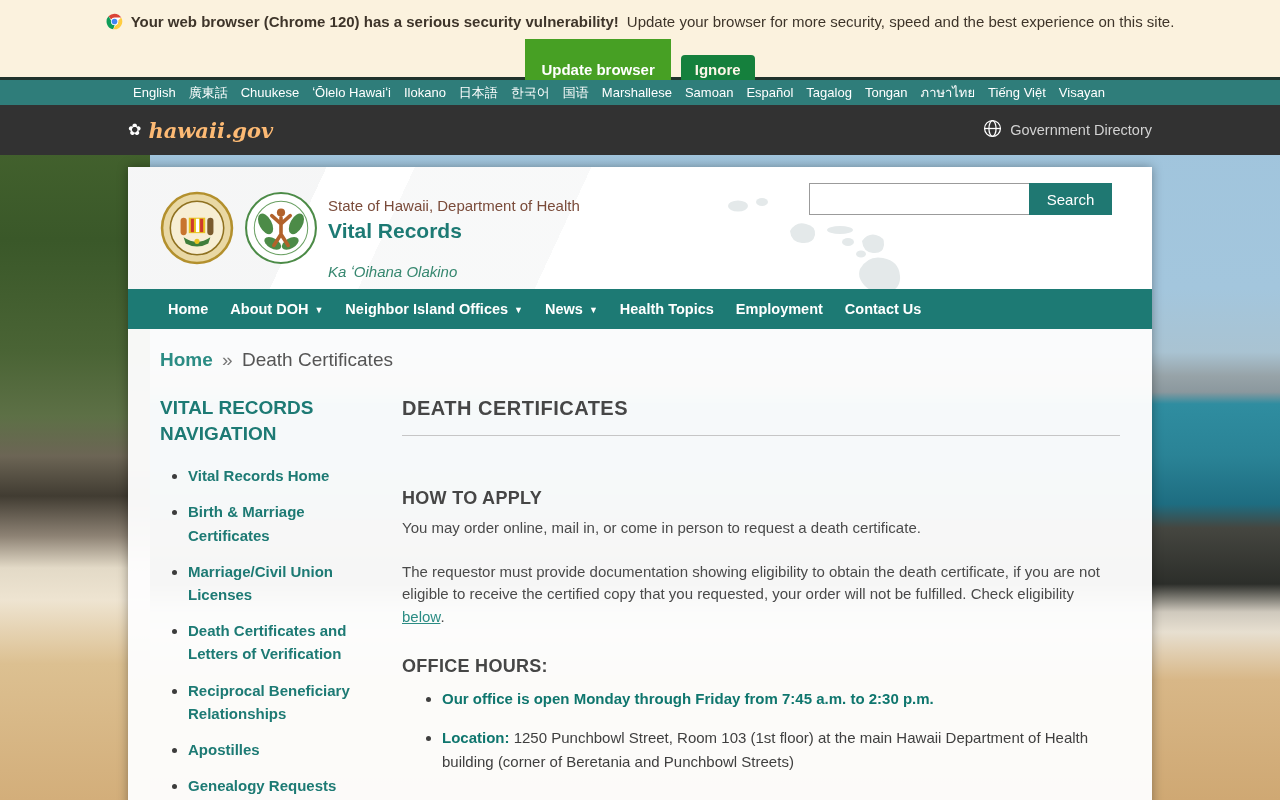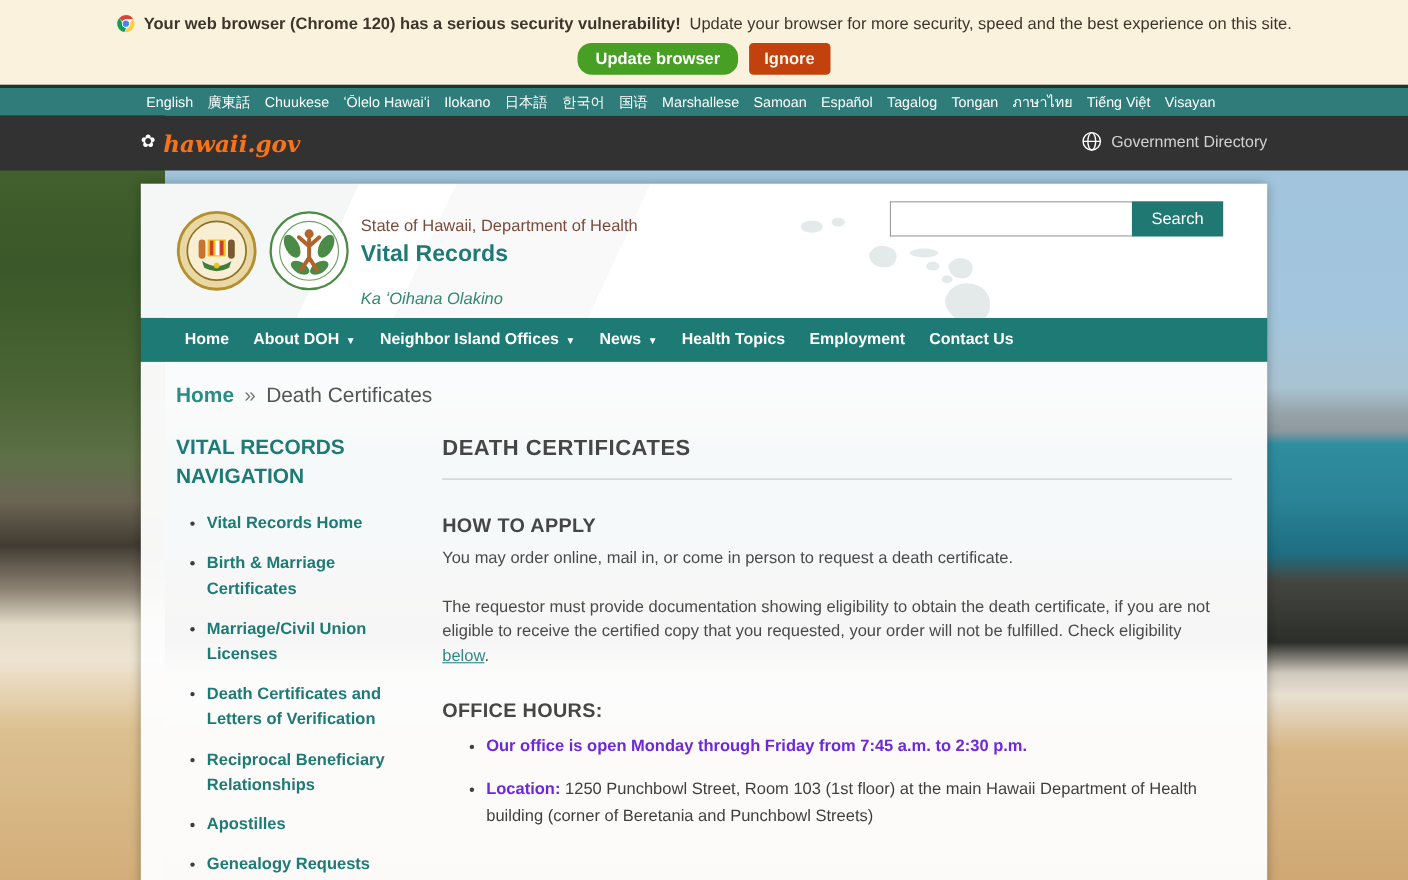--- a/index.html
+++ b/index.html
@@ -25,38 +25,38 @@
   }
 
   
   .update-banner { position:relative; z-index:5; background:#fbf2de; height:80px;
     border-bottom:3px solid #20332c; padding-top:13px; }
   .ub-row1 { display:flex; align-items:center; justify-content:center; gap:8px;
     font-size:15px; color:#3e352a; }
   .ub-row1 b { font-weight:bold; }
   .ub-row2 { display:flex; align-items:center; justify-content:center; gap:10px; margin-top:9px; }
   .btn-update { background:#47a024; color:#fff; font-weight:bold; font-size:15px;
-    border:none; border-radius:13px; padding:6px 16px; cursor:pointer; }
-  .btn-ignore { background:#c2410c; color:#fdf6e8; font-weight:bold; font-size:15px;
+    border:none; border-radius:0; padding:22px 16px; cursor:pointer; }
+  .btn-ignore { background:#15803d; color:#fdf6e8; font-weight:bold; font-size:15px;
     border:none; border-radius:4px; padding:6px 14px; cursor:pointer; }
   .chrome-icon { width:17px; height:17px; display:inline-block; }
 
   
   .language-bar { position:relative; z-index:5; background:#2f7d7a; height:25px; }
   .language-inner { width:1024px; margin:0 auto; height:100%; display:flex;
     align-items:center; gap:13px; padding-left:5px; }
   .language-inner a { color:#fff; font-size:13px; text-decoration:none; white-space:nowrap; }
 
   
   .gov-bar { position:relative; z-index:5; background:#323232; height:50px; }
   .gov-inner { width:1024px; margin:0 auto; height:100%; display:flex;
     align-items:center; justify-content:space-between; }
   .hawaii-logo { display:flex; align-items:center; gap:7px; text-decoration:none; }
   .flower-icon { color:#fff; font-size:16px; line-height:1; }
-  .hawaii-logo-text { color:#f97316; font-family:"DejaVu Serif", serif; font-style:italic;
+  .hawaii-logo-text { color:#fdba74; font-family:"DejaVu Serif", serif; font-style:italic;
     font-weight:bold; font-size:21px; }
   .gov-directory { display:flex; align-items:center; gap:8px; text-decoration:none; }
   .gov-directory span { color:#d2d2d2; font-size:14.5px; }
 
   
   .site-container { position:relative; z-index:4; width:1024px; margin:12px auto 0;
     box-shadow:0 0 10px rgba(0,0,0,0.35); }
 
   
   .site-header { position:relative; height:122px; background:#fff; overflow:hidden;
@@ -94,27 +94,27 @@
   .sidebar-title { font-size:19px; font-weight:bold; color:#1d7a74; line-height:1.35;
     text-transform:uppercase; max-width:180px; }
   .sidebar ul { margin-top:18px; padding-left:28px; }
   .sidebar li { margin-bottom:13px; color:#3c3c3c; line-height:1.45; }
   .sidebar li a { color:#1d7a74; font-weight:bold; font-size:15px; text-decoration:none; }
 
   .main-col { flex:1; min-width:0; }
   .page-title { font-size:20px; font-weight:bold; color:#464646; letter-spacing:0.5px; margin-top:2px; }
   .title-rule { border:none; border-top:1px solid #c6c6c6; margin-top:15px; }
   .section-heading { font-size:18px; font-weight:bold; color:#464646; letter-spacing:0.3px; }
-  .h-apply { margin-top:32px; margin-bottom:8px; }
+  .h-apply { margin-top:52px; margin-bottom:8px; }
   .h-hours { margin-top:28px; margin-bottom:10px; }
   .main-col p { font-size:15px; color:#4a4a4a; line-height:1.5; margin-bottom:21px; }
   .main-col p a { color:#2b8c84; text-decoration:underline; }
   .office-list { padding-left:40px; }
   .office-list li { font-size:15px; color:#3f3f3f; line-height:1.55; margin-bottom:16px; }
-  .office-list li b { font-weight:bold; color:#6d28d9; }
+  .office-list li b { font-weight:bold; color:#0f766e; }
 </style>
 </head>
 <body>
 
 <div class="scene"></div>
 <div class="scene-left"></div>
 
 <div class="update-banner">
   <div class="ub-row1">
     <span class="chrome-icon">

